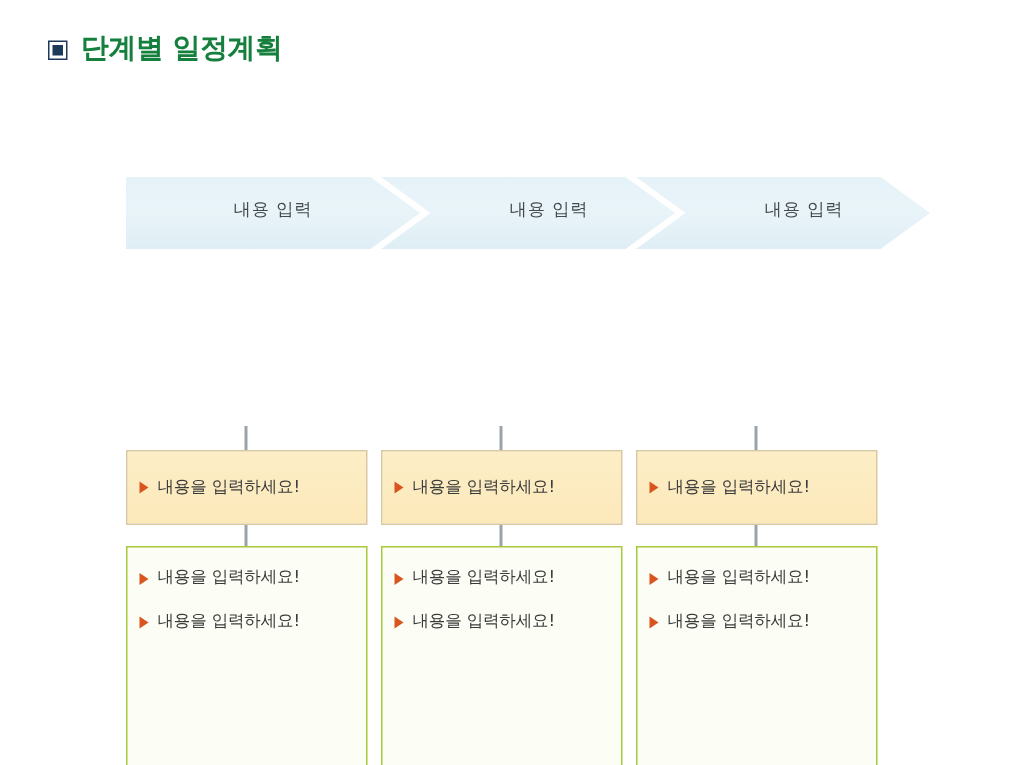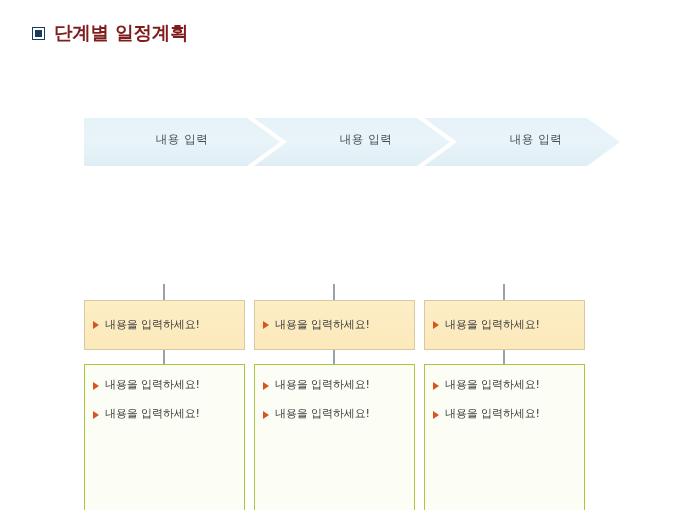--- a/index.html
+++ b/index.html
@@ -38,21 +38,21 @@
   }
   #slide-title .bullet-square i {
     display: block;
     width: 7px;
     height: 7px;
     background: #1b3a5c;
   }
   #slide-title .title-text {
     font-size: 18.5px;
     font-weight: bold;
-    color: #7f1d1d;
+    color: #15803d;
     letter-spacing: -0.2px;
     line-height: 1;
   }
 
   
   #diagram {
     position: absolute;
     left: 0;
     top: 0;
     width: 680px;

